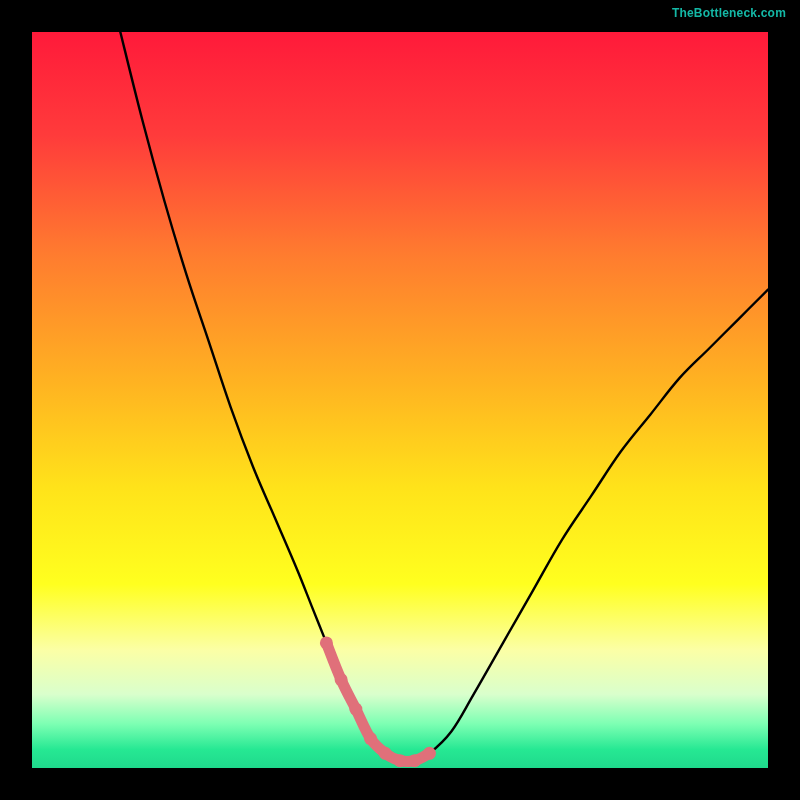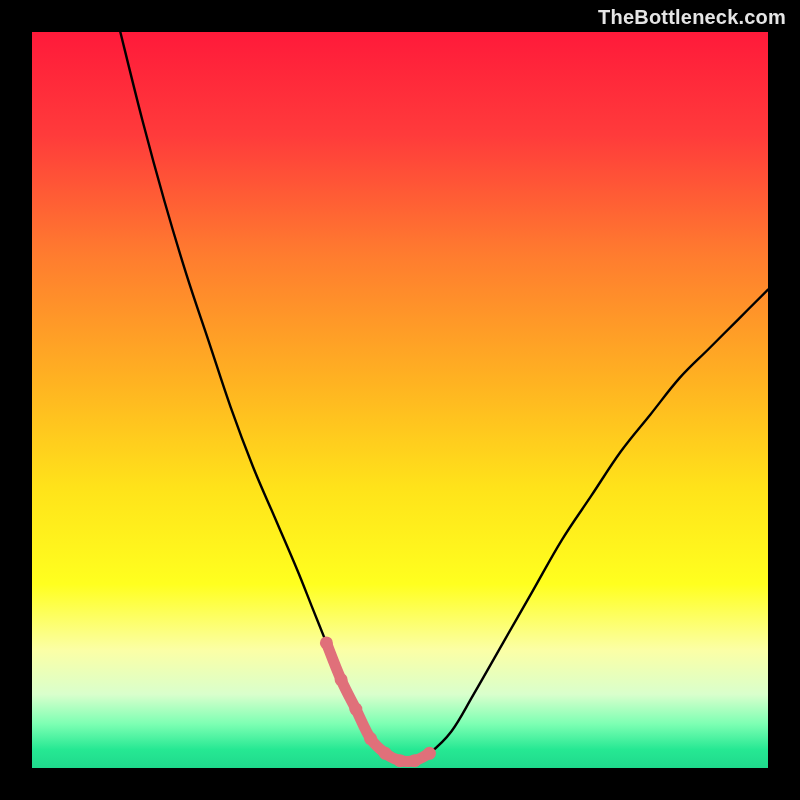--- a/index.html
+++ b/index.html
@@ -31,23 +31,23 @@
     left: 0;
     top: 0;
     width: 100%;
     height: 100%;
   }
   .watermark {
     position: absolute;
     top: 6px;
     right: 14px;
     font-family: Arial, Helvetica, sans-serif;
-    font-size: 20px;
+    font-size: 12px;
     font-weight: 600;
-    color: #e5e5e5;
+    color: #14b8a6;
     letter-spacing: 0.2px;
   }
   svg.curve {
     position: absolute;
     left: 0;
     top: 0;
     width: 100%;
     height: 100%;
   }
 </style>

